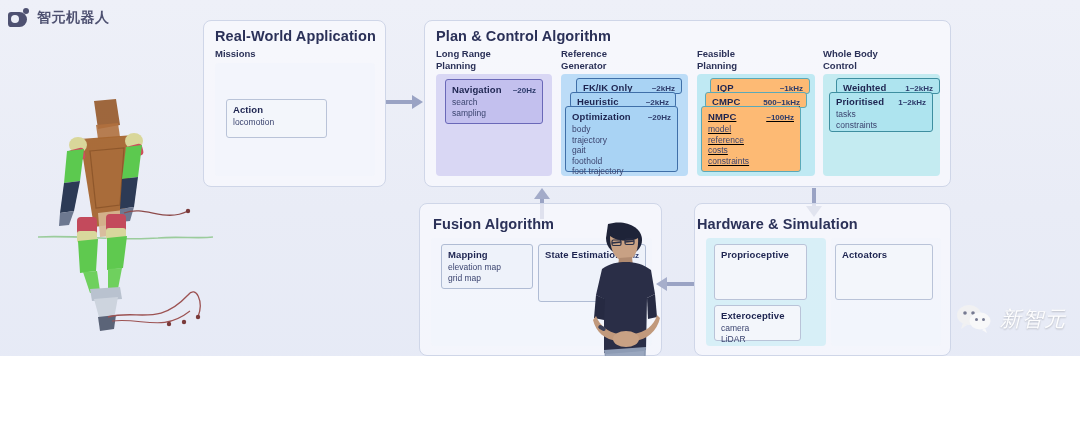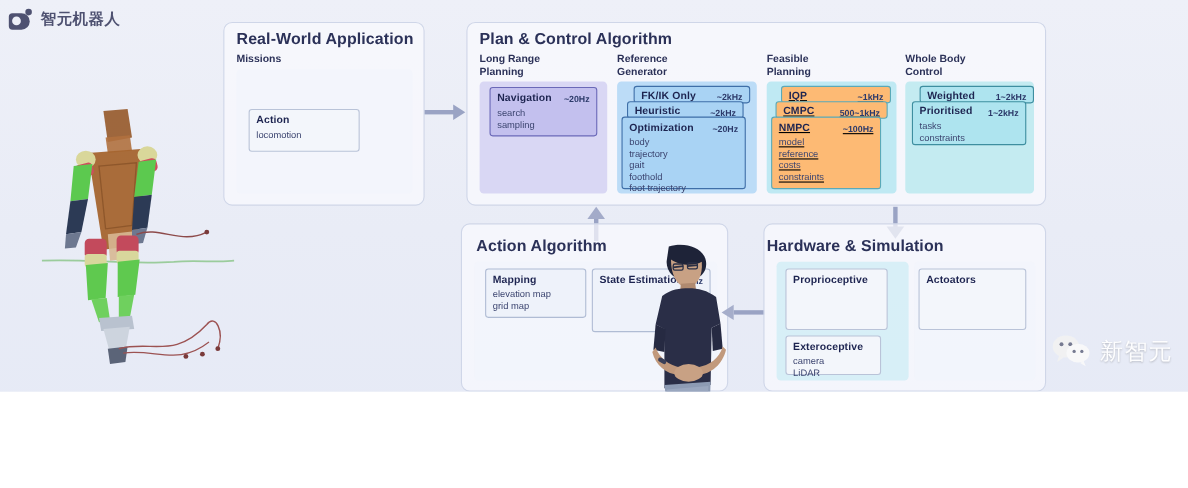--- a/index.html
+++ b/index.html
@@ -146,20 +146,21 @@
   #robot { position: absolute; left: 38px; top: 95px; width: 175px; height: 245px; }
 
   
   #speaker { position: absolute; left: 572px; top: 222px; width: 108px; height: 222px; }
 
   
   .watermark {
     position: absolute; right: 14px; bottom: 22px;
     display: flex; align-items: center; gap: 8px;
     opacity: .92;
+    font-style: italic;
   }
   .wm-text {
     font-size: 21px; color: #ffffff; font-weight: 400; letter-spacing: 1px;
     text-shadow: 0 1px 2px rgba(0,0,0,.25);
   }
 </style>
 </head>
 <body>
 
 <div id="stage">
@@ -335,21 +336,21 @@
       <div class="shaft"></div>
         <div class="head"></div>
     </div>
 
     <div class="arrow down" style="left:806px; top:188px; width:16px; height:32px;">
       <div class="shaft"></div>
         <div class="head"></div>
     </div>
 
     <div class="panel" style="left:419px; top:203px; width:243px; height:153px;">
-      <div class="panel-title" style="left:13px; top:12px;">Action Algorithm</div>
+      <div class="panel-title" style="left:13px; top:12px;">Fusion Algorithm</div>
       <div class="col plain" style="left:11px; top:34px; width:221px; height:108px;"></div>
       <div class="card c-whiteb" style="left:21px; top:40px; width:92px; height:45px;">
         <div class="hd">
           <span class="nm">Mapping</span>
         </div>
         <div class="bd">elevation map
 grid map</div>
       </div>
       <div class="card c-whiteb" style="left:118px; top:40px; width:108px; height:58px;">
         <div class="hd">

